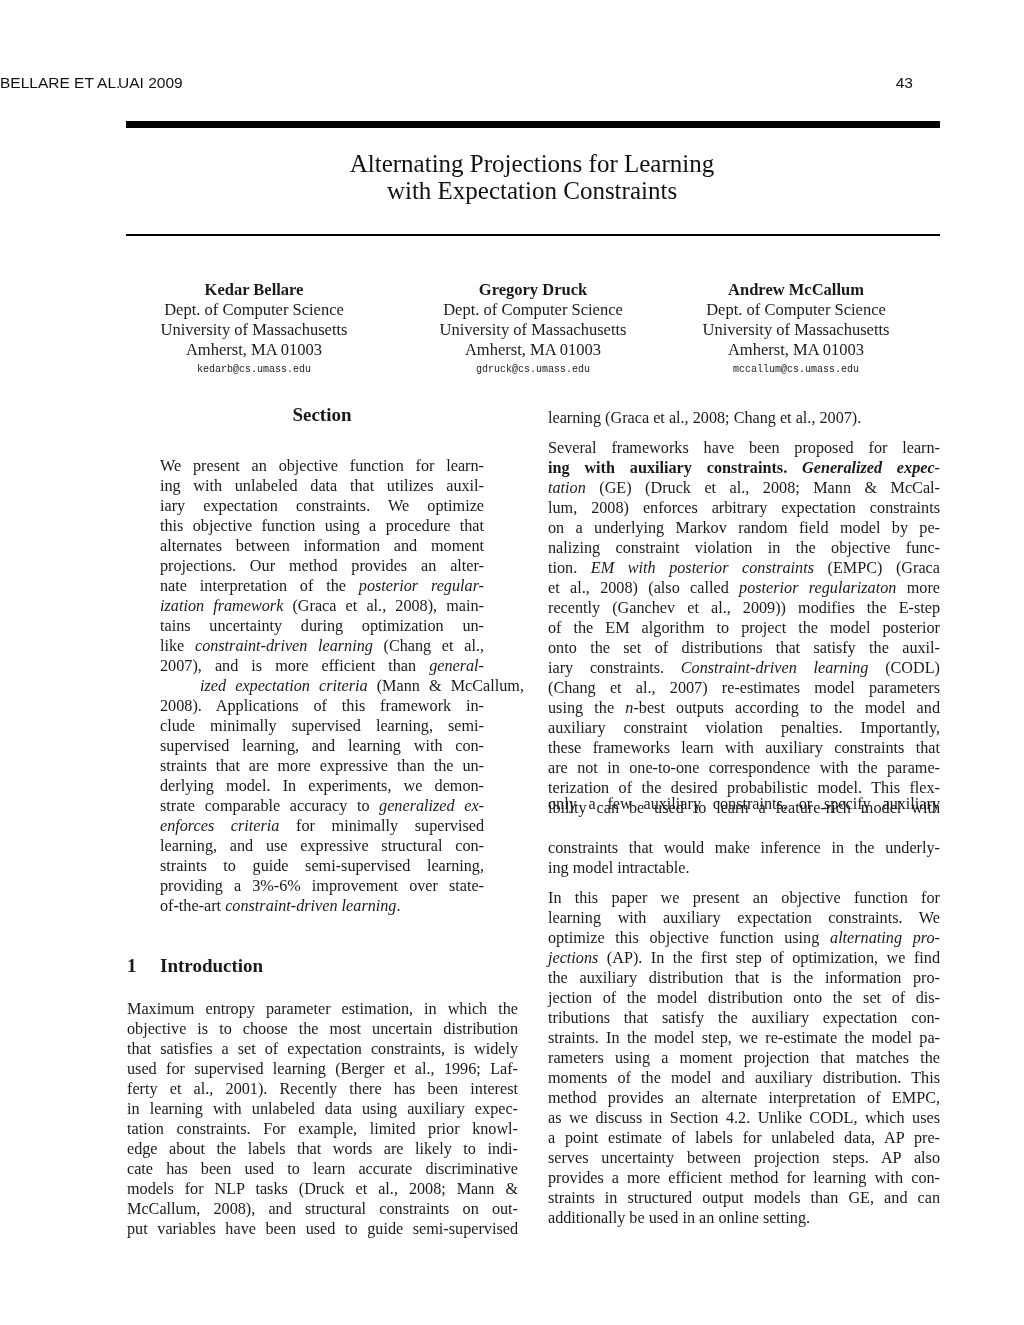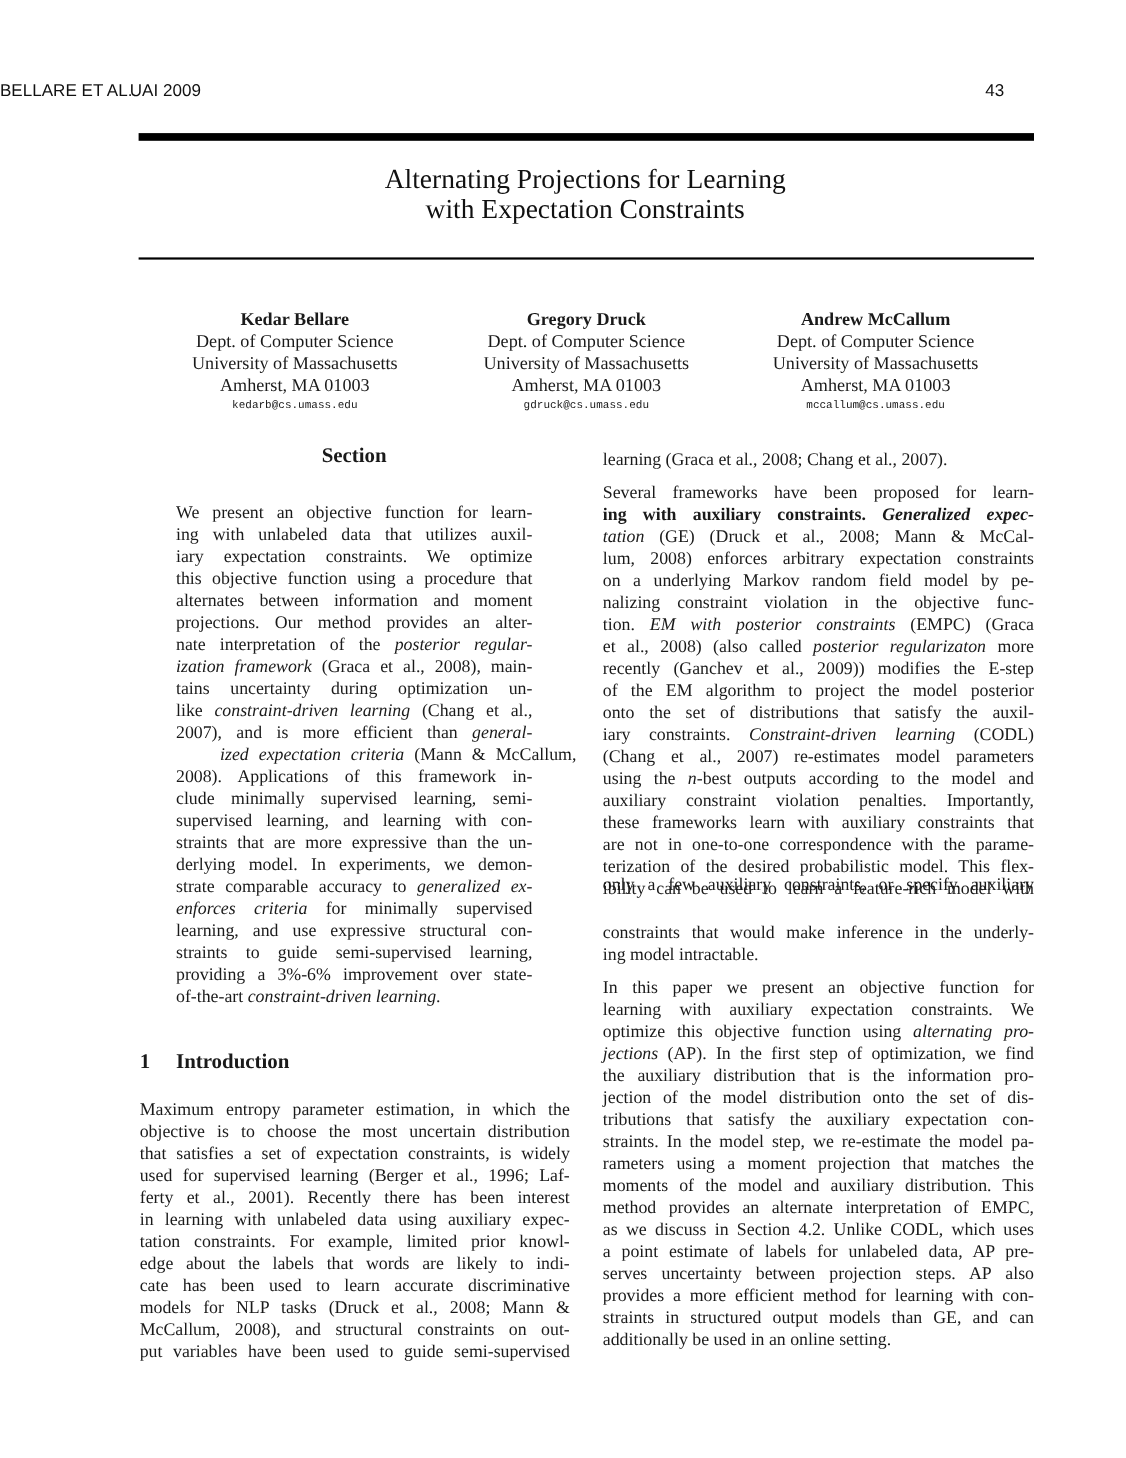--- a/index.html
+++ b/index.html
@@ -38,21 +38,21 @@
 </div>
 
 <div class="rule-thick"></div>
 <div class="title">
   <div>Alternating Projections for Learning</div>
   <div>with Expectation Constraints</div>
 </div>
 <div class="rule-thin"></div>
 
 <div class="authors">
-  <div class="author" style="left:118px;">
+  <div class="author" style="left:104px;">
     <div class="name">Kedar Bellare</div>
     <div>Dept. of Computer Science</div>
     <div>University of Massachusetts</div>
     <div>Amherst, MA 01003</div>
     <div class="email">kedarb@cs.umass.edu</div>
   </div>
   <div class="author" style="left:383px;">
     <div class="name">Gregory Druck</div>
     <div>Dept. of Computer Science</div>
     <div>University of Massachusetts</div>

